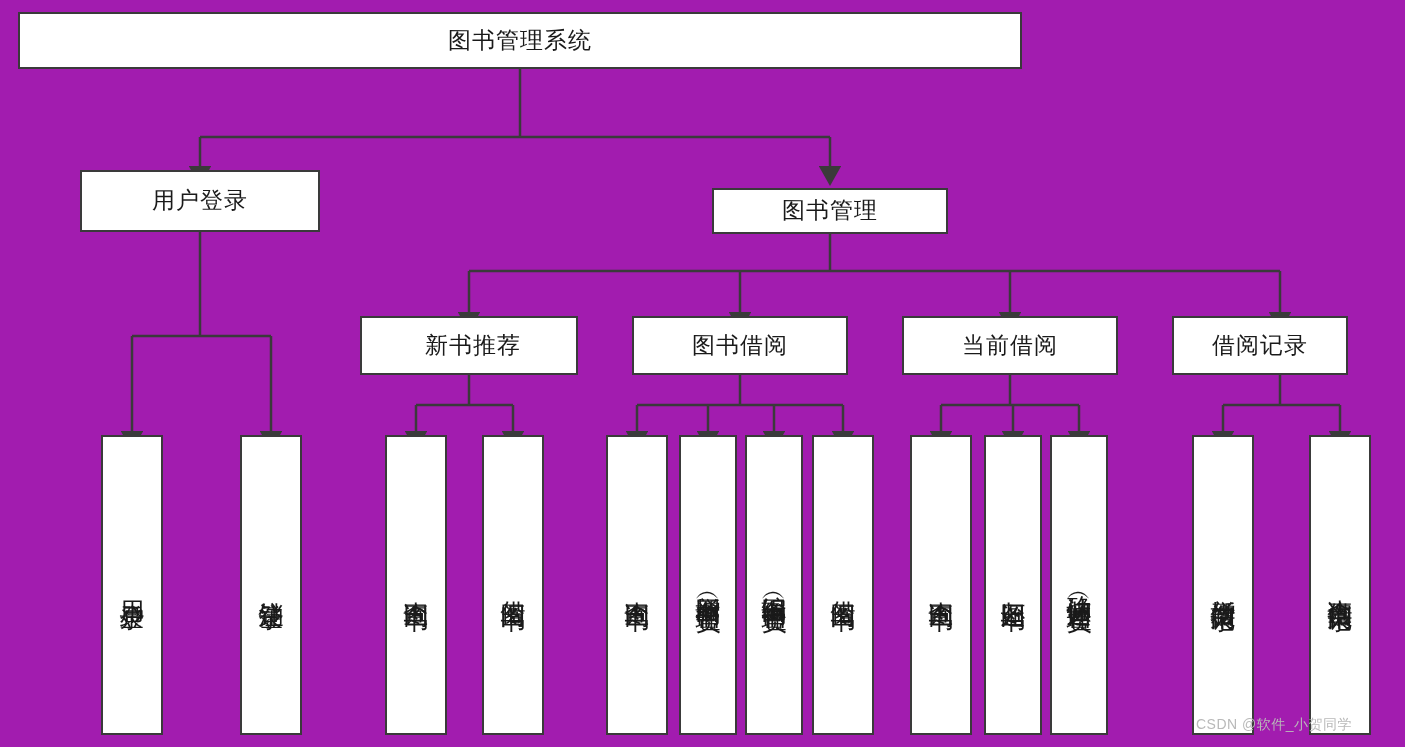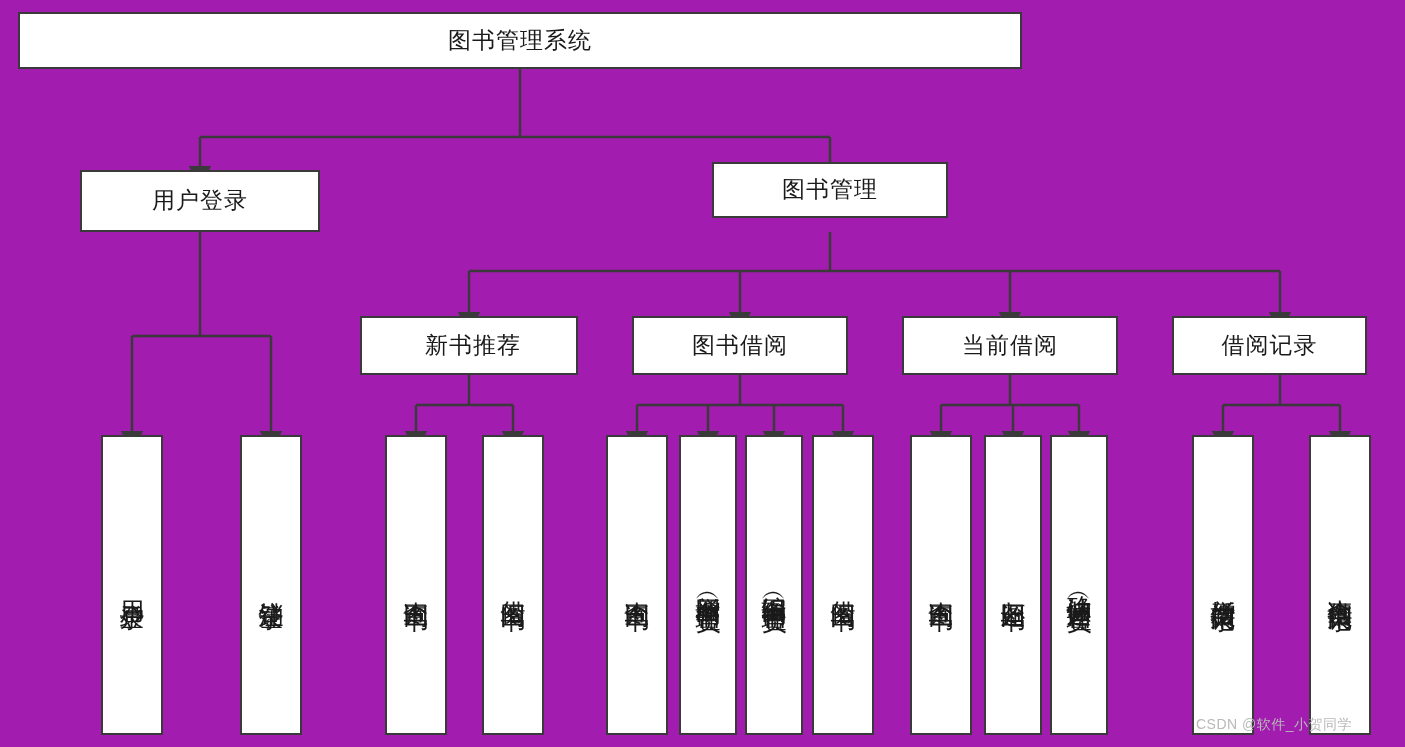--- a/index.html
+++ b/index.html
@@ -108,33 +108,33 @@
       </g>
   </svg>
 
   <div id="nodes">
       <div class="node node-h node-root" style="left: 18px; top: 12px; width: 1004px; height: 57px;">
         <span>图书管理系统</span>
       </div>
       <div class="node node-h" style="left: 80px; top: 170px; width: 240px; height: 62px;">
         <span>用户登录</span>
       </div>
-      <div class="node node-h" style="left: 712px; top: 162px; width: 236px; height: 56px;">
+      <div class="node node-h" style="left: 712px; top: 188px; width: 236px; height: 46px;">
         <span>图书管理</span>
       </div>
       <div class="node node-h" style="left: 360px; top: 316px; width: 218px; height: 59px; padding-left: 8px;">
         <span>新书推荐</span>
       </div>
       <div class="node node-h" style="left: 632px; top: 316px; width: 216px; height: 59px;">
         <span>图书借阅</span>
       </div>
       <div class="node node-h" style="left: 902px; top: 316px; width: 216px; height: 59px;">
         <span>当前借阅</span>
       </div>
-      <div class="node node-h" style="left: 1172px; top: 316px; width: 195px; height: 59px;">
+      <div class="node node-h" style="left: 1172px; top: 316px; width: 176px; height: 59px;">
         <span>借阅记录</span>
       </div>
       <div class="node node-v" style="left: 101px; top: 435px; width: 62px; height: 300px;">
         <span class="vlabel">用户登录</span>
       </div>
       <div class="node node-v" style="left: 240px; top: 435px; width: 62px; height: 300px;">
         <span class="vlabel">注销登录</span>
       </div>
       <div class="node node-v" style="left: 385px; top: 435px; width: 62px; height: 300px;">
         <span class="vlabel">查询图书</span>

